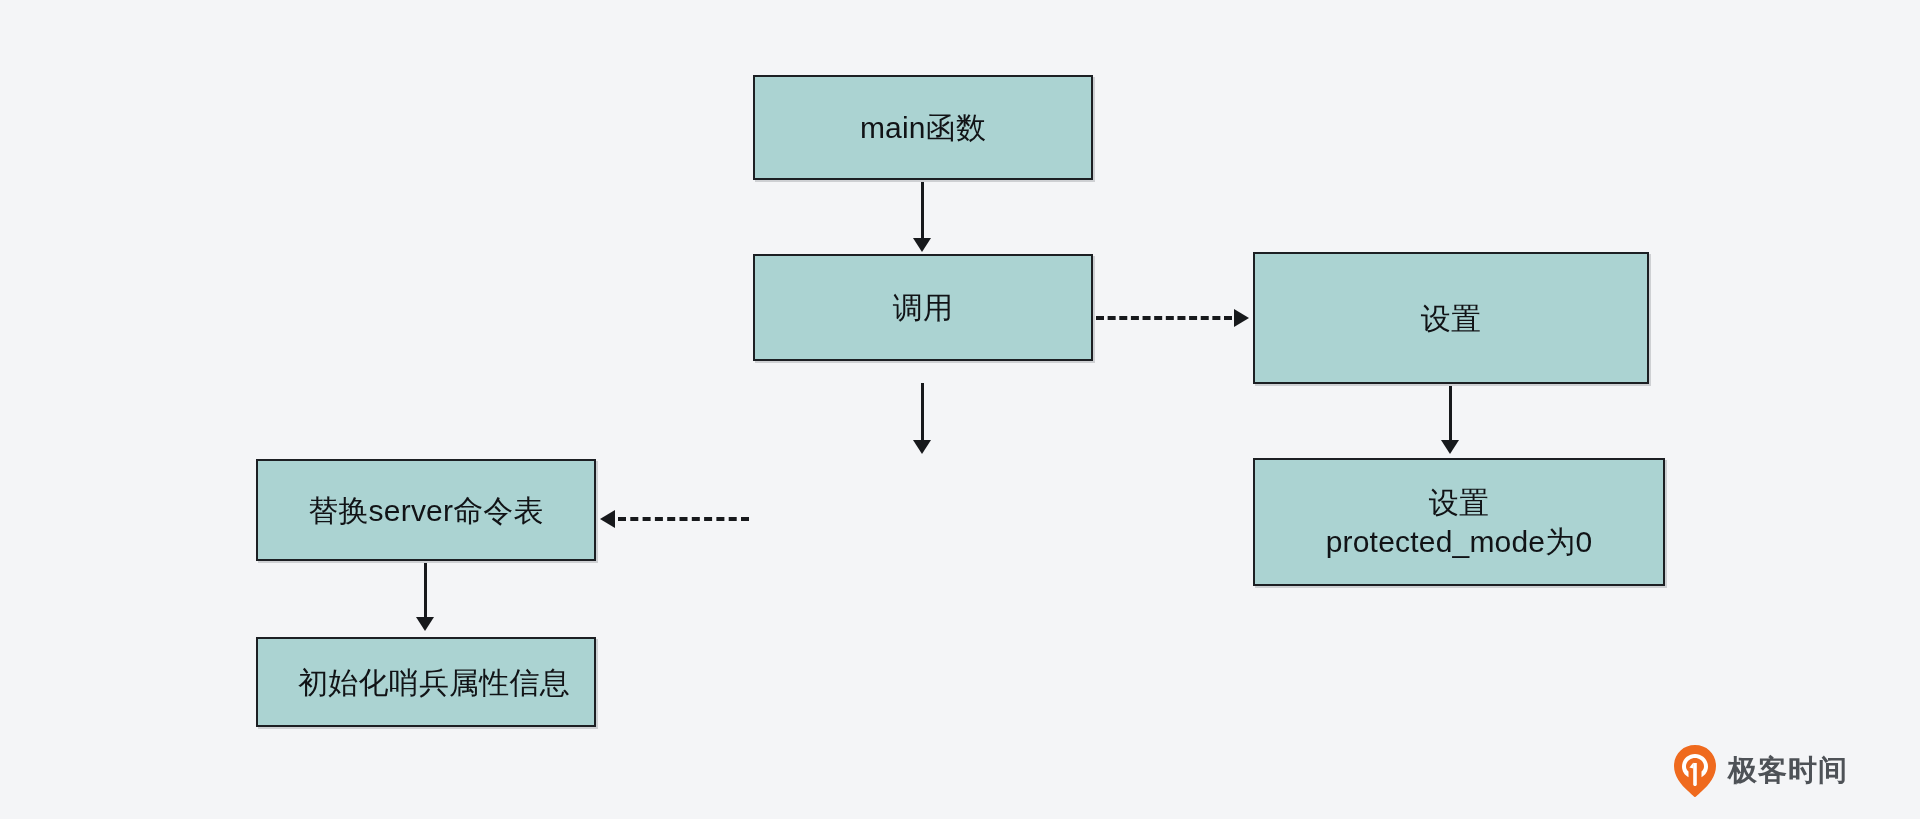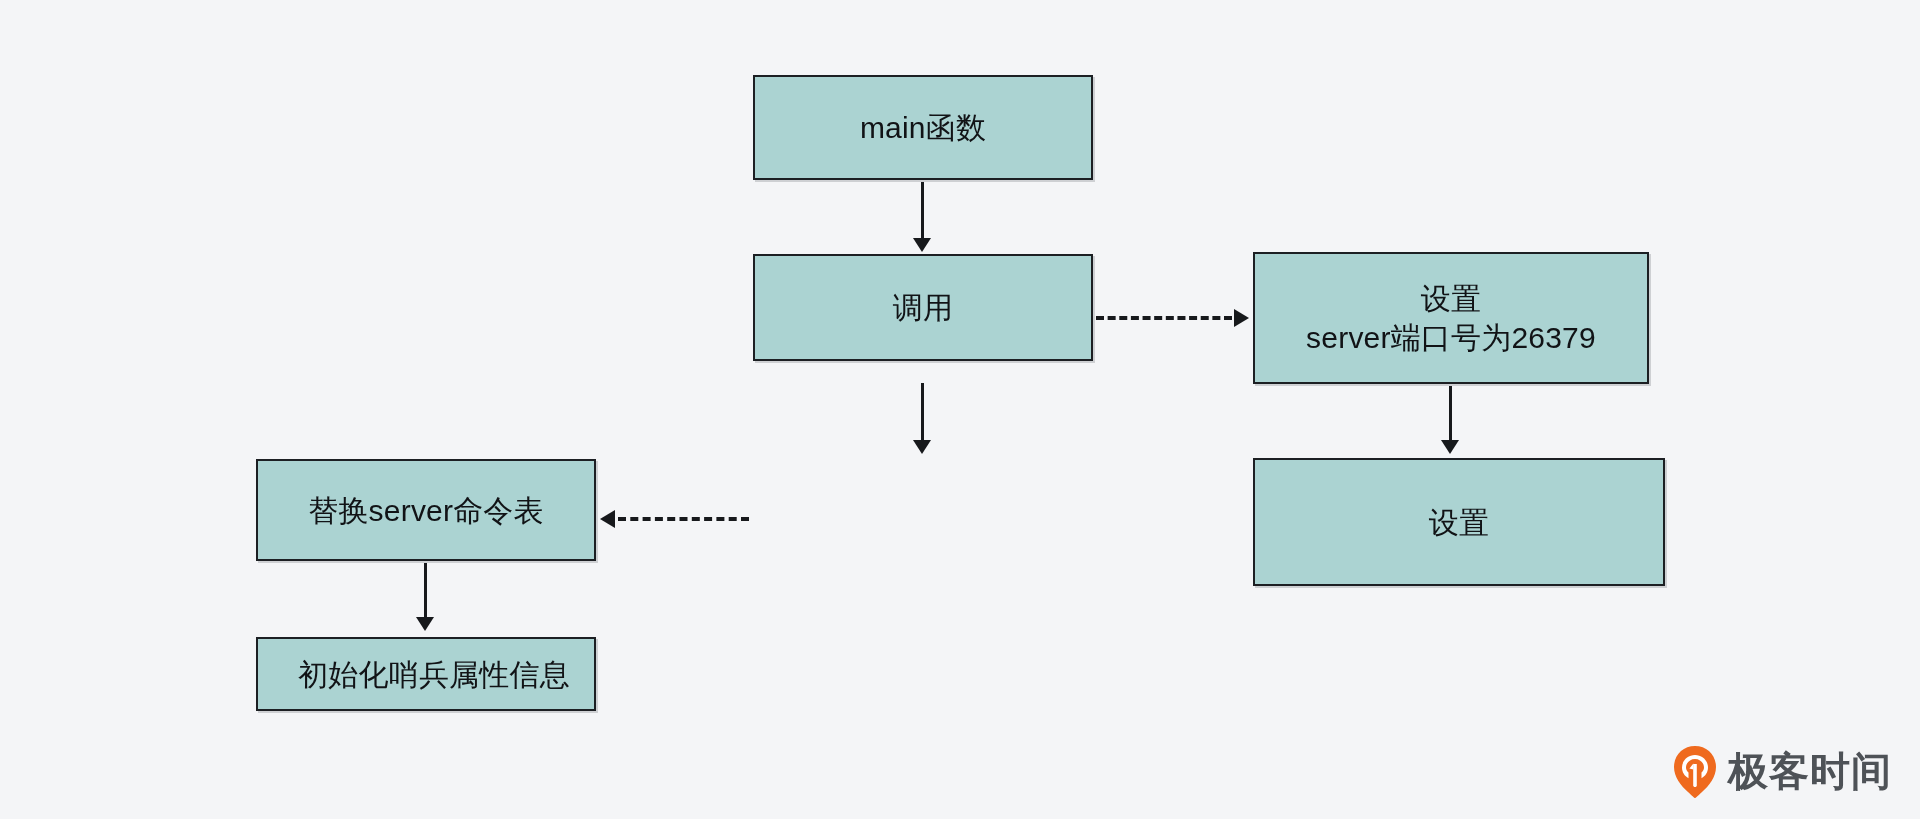--- a/index.html
+++ b/index.html
@@ -33,21 +33,21 @@
   }
   .node .line2 { display: block; }
 
   
   #n-main            { left: 753px;  top: 75px;  width: 340px; height: 105px; }
   #n-initcfg         { left: 753px;  top: 254px; width: 340px; height: 107px; }
   #n-port            { left: 1253px; top: 252px; width: 396px; height: 132px; }
   #n-protected       { left: 1253px; top: 458px; width: 412px; height: 128px; }
   #n-initsentinel    { left: 753px;  top: 458px; width: 340px; height: 102px; }
   #n-cmdtable        { left: 256px;  top: 459px; width: 340px; height: 102px; }
-  #n-sentinelattr    { left: 256px;  top: 637px; width: 340px; height: 74px; padding-left: 16px; }
+  #n-sentinelattr    { left: 256px;  top: 637px; width: 340px; height: 90px; padding-left: 16px; }
 
   
   .conn { position: absolute; }
   .vline {
     position: absolute;
     width: 0;
     border-left: 3px solid #17191c;
   }
   .vhead {
     position: absolute;
@@ -98,21 +98,21 @@
     display: flex;
     align-items: center;
     gap: 10px;
   }
   #wm-mark {
     position: relative;
     width: 46px;
     height: 54px;
   }
   #wm-text {
-    font-size: 40px;
+    font-size: 29px;
     font-weight: bold;
     color: #4e5257;
     letter-spacing: 1px;
     white-space: nowrap;
   }
 </style>
 </head>
 <body>
 
 <div id="canvas">
@@ -120,25 +120,25 @@
   <div class="node" id="n-main">
     <span class="line1">main函数</span>
   </div>
 
   <div class="node" id="n-initcfg">
     <span class="line1">调用</span>
   </div>
 
   <div class="node" id="n-port">
     <span class="line1">设置</span>
-    <span class="line2">server端口号为26379</span>
   </div>
 
   <div class="node" id="n-protected">
     <span class="line1">设置</span>
+    <span class="line2">protected_mode为0</span>
   </div>
 
 
   <div class="node" id="n-cmdtable">
     <span class="line1">替换server命令表</span>
   </div>
 
   <div class="node" id="n-sentinelattr">
     <span class="line1">初始化哨兵属性信息</span>
   </div>

